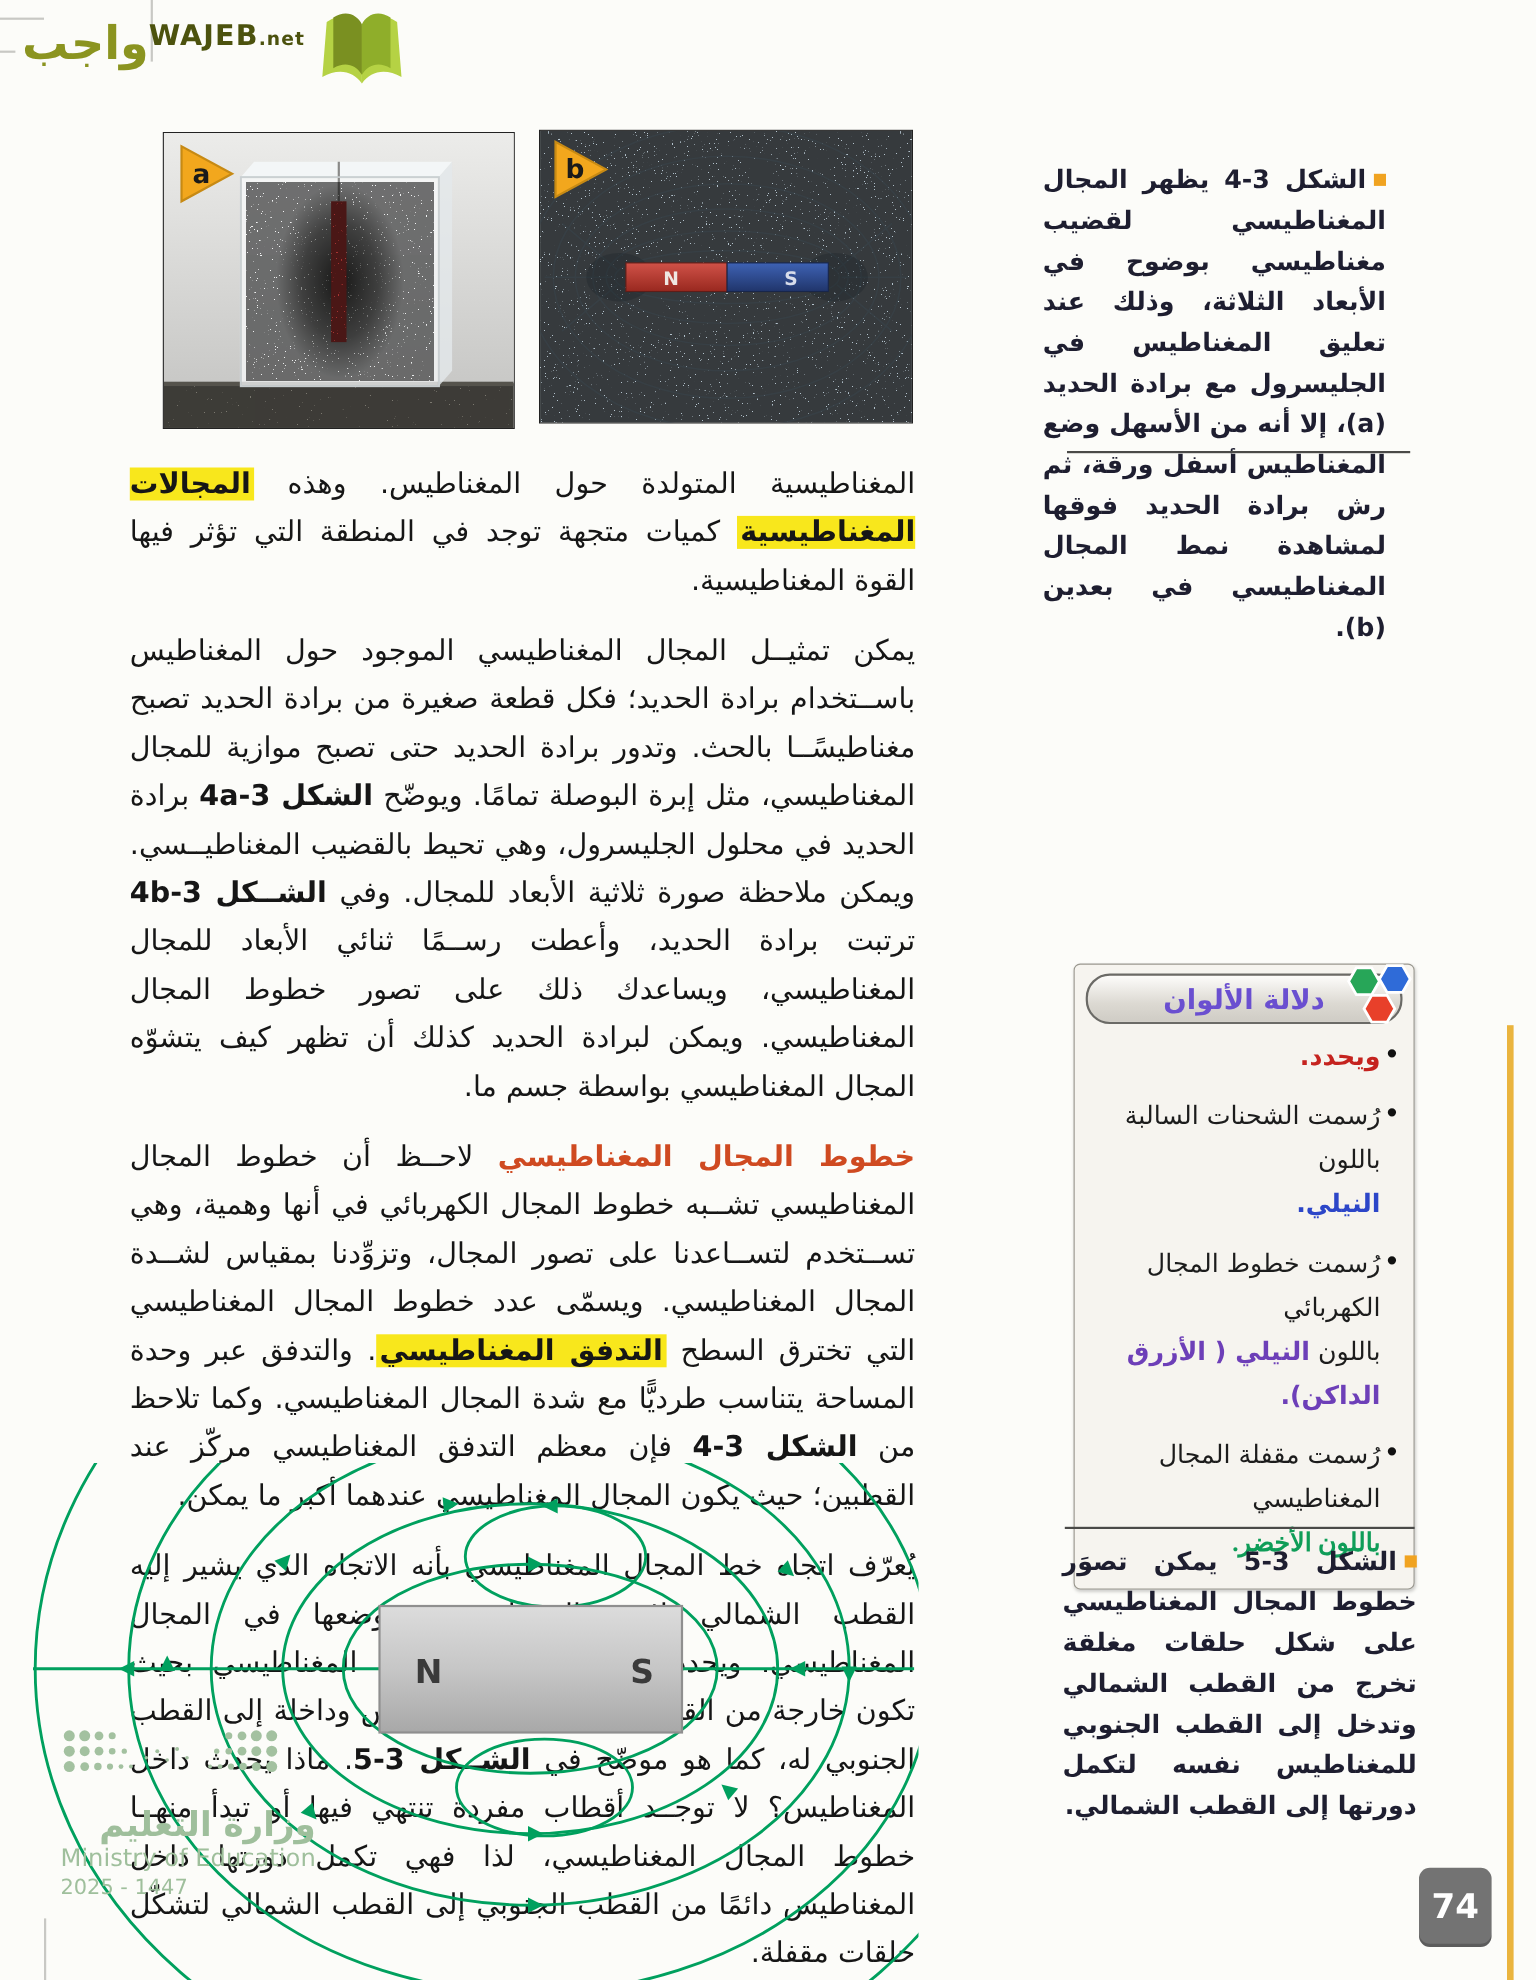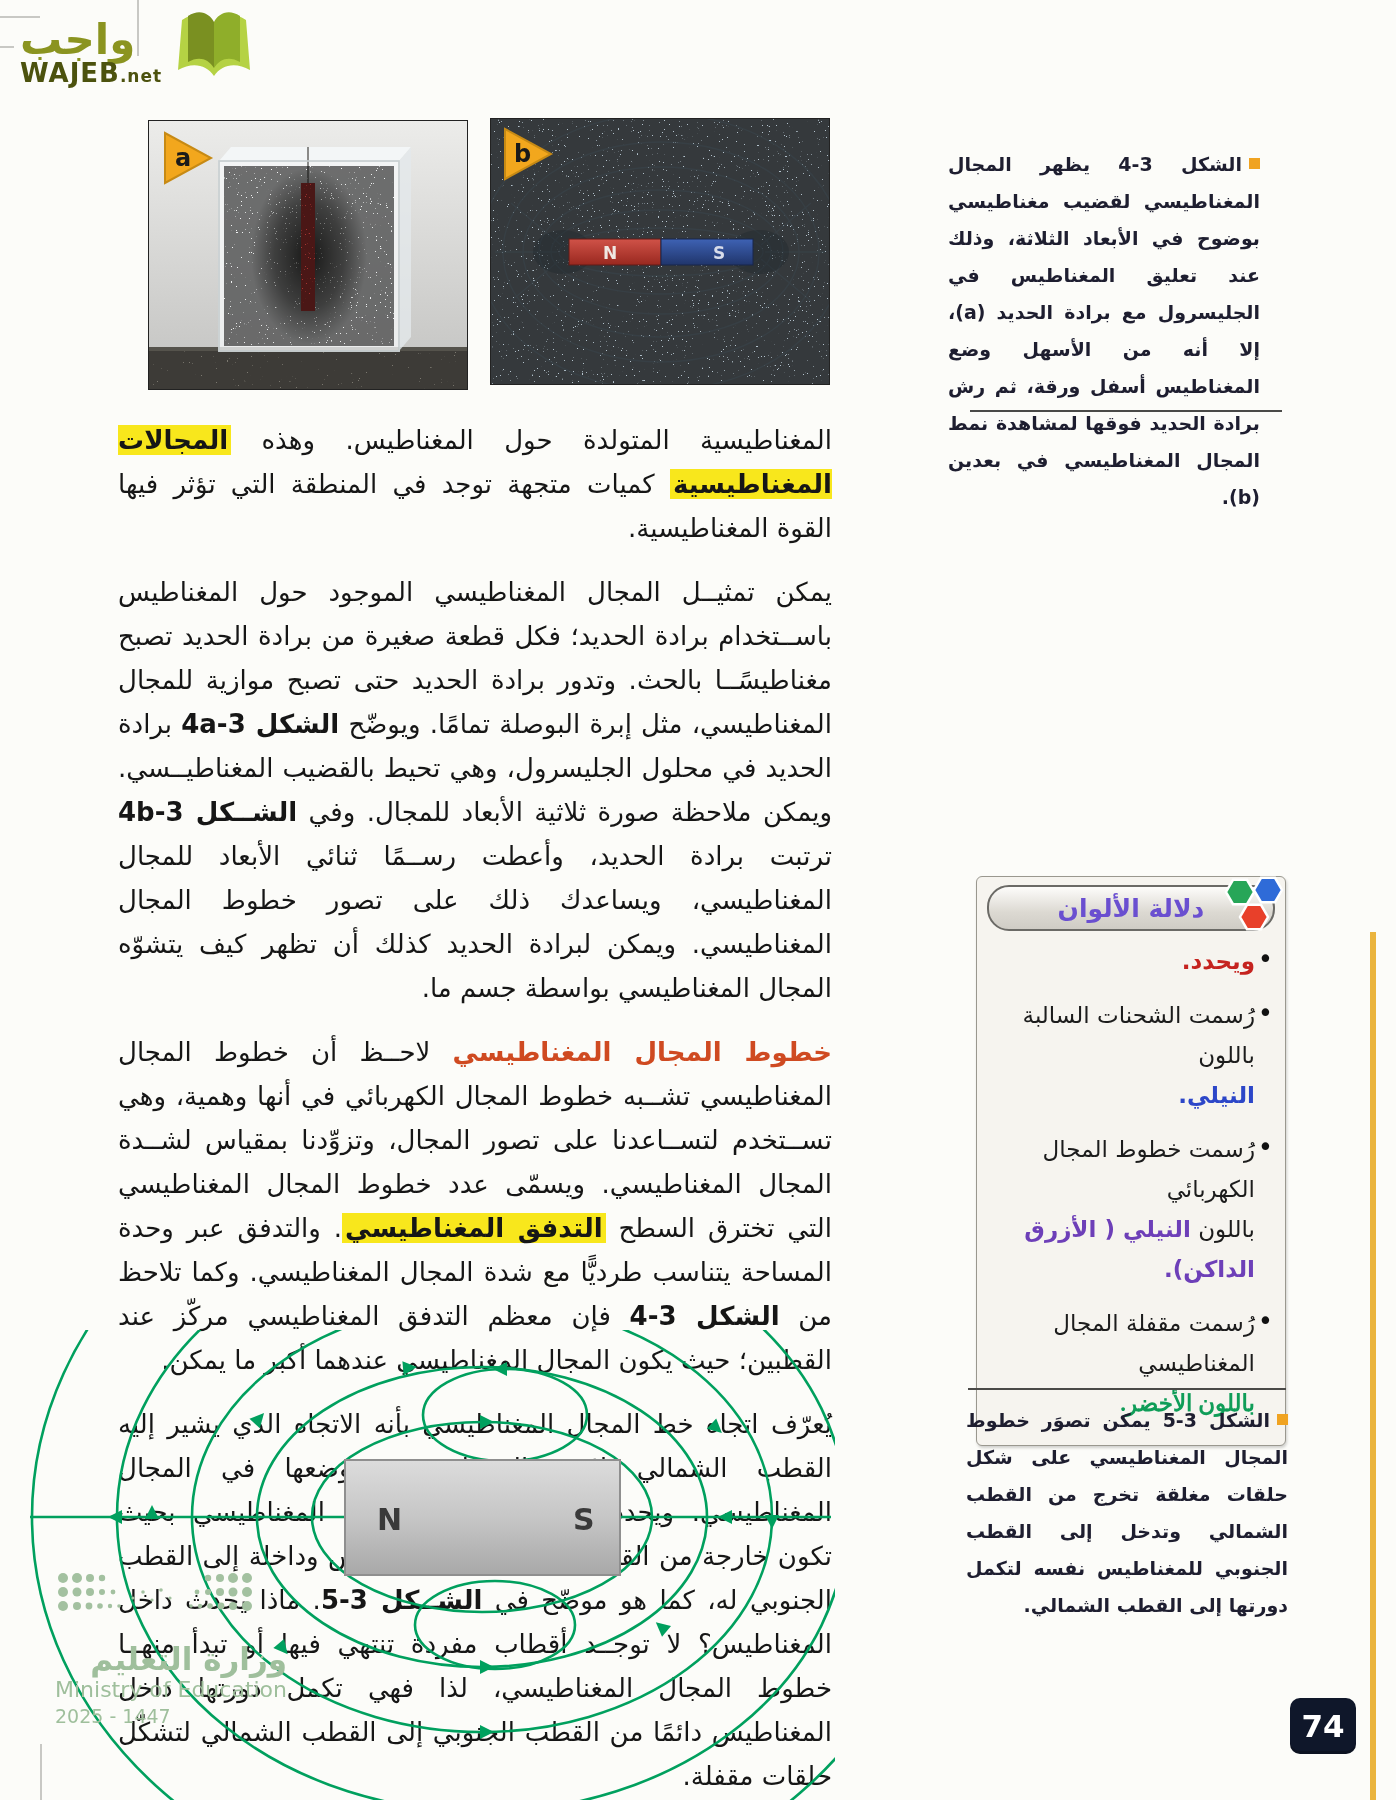--- a/index.html
+++ b/index.html
@@ -4,34 +4,34 @@
 <style>
   html,body{margin:0;padding:0;}
   body{background:#e9e9e6;font-family:"DejaVu Sans",sans-serif;}
   .page{position:relative;width:1396px;height:1800px;background:#fcfcf9;overflow:hidden;margin:0 auto;}
 
   
   .cmark{position:absolute;background:#c8c8c4;}
 
   
   .wajeb{position:absolute;left:20px;top:6px;display:flex;align-items:flex-start;}
-  .wajeb-text{display:flex;flex-direction:column;align-items:flex-start;margin-top:14px;}
+  .wajeb-text{display:flex;flex-direction:row;align-items:flex-start;margin-top:14px;}
   .wajeb-ar{font-size:42px;font-weight:700;color:#8b9420;line-height:40px;}
   .wajeb-en{font-size:26px;font-weight:700;color:#4c520e;line-height:26px;letter-spacing:1px;}
   .wajeb-en .tld{font-size:17px;font-weight:700;}
   .wajeb-book{margin-left:6px;}
 
   
   .photo{position:absolute;border:1px solid #222;box-sizing:border-box;}
   .photo svg{display:block;}
   .photo-a{left:148px;top:120px;width:320px;height:270px;}
   .photo-b{left:490px;top:118px;width:340px;height:267px;}
 
   
-  .caption{position:absolute;direction:rtl;text-align:justify;color:#1e1e30;font-size:19px;line-height:37px;font-weight:700;}
+  .caption{position:absolute;direction:rtl;text-align:justify;color:#1e1e30;font-size:23px;line-height:37px;font-weight:700;}
   .cap34{left:948px;top:146px;width:312px;}
   .cap35{left:966px;top:1402px;width:322px;}
   .fig-label{font-weight:700;white-space:nowrap;}
   .sq{display:inline-block;width:11px;height:11px;background:#f0a321;margin-left:7px;vertical-align:2px;}
   .rule{position:absolute;height:2px;background:#4a4a48;}
   .rule34{left:970px;top:410px;width:312px;}
   .rule35{left:968px;top:1388px;width:318px;}
 
   
   .bodycol{position:absolute;left:118px;top:418px;width:714px;direction:rtl;text-align:justify;color:#161616;font-size:26px;line-height:44px;}
@@ -58,21 +58,21 @@
   
   .fielddiag{position:absolute;left:25px;top:1330px;}
 
   
   .ministry{position:absolute;left:55px;top:1568px;color:#a3c1a0;}
   .ministry-ar{font-size:31px;font-weight:700;line-height:34px;margin-top:6px;color:#9fbf9c;}
   .ministry-en{font-size:22px;line-height:28px;color:#9fbf9c;}
   .ministry-yr{font-size:19px;line-height:24px;color:#9fbf9c;}
 
   
-  .badge{position:absolute;left:1290px;top:1698px;width:66px;height:56px;background:#0f172a;border-radius:10px;color:#fff;font-size:31px;font-weight:700;display:flex;align-items:center;justify-content:center;box-shadow:inset 0 -3px 0 rgba(0,0,0,.2);}
+  .badge{position:absolute;left:1290px;top:1698px;width:66px;height:72px;background:#737373;border-radius:10px;color:#fff;font-size:31px;font-weight:700;display:flex;align-items:center;justify-content:center;box-shadow:inset 0 -3px 0 rgba(0,0,0,.2);}
 
   
   .ystrip{position:absolute;left:1370px;top:932px;width:6px;height:868px;background:#eab43e;}
 </style>
 </head>
 <body>
 
 <div class="page">
 
   <div class="cmark" style="left:137px;top:0;width:2px;height:56px;"></div>

